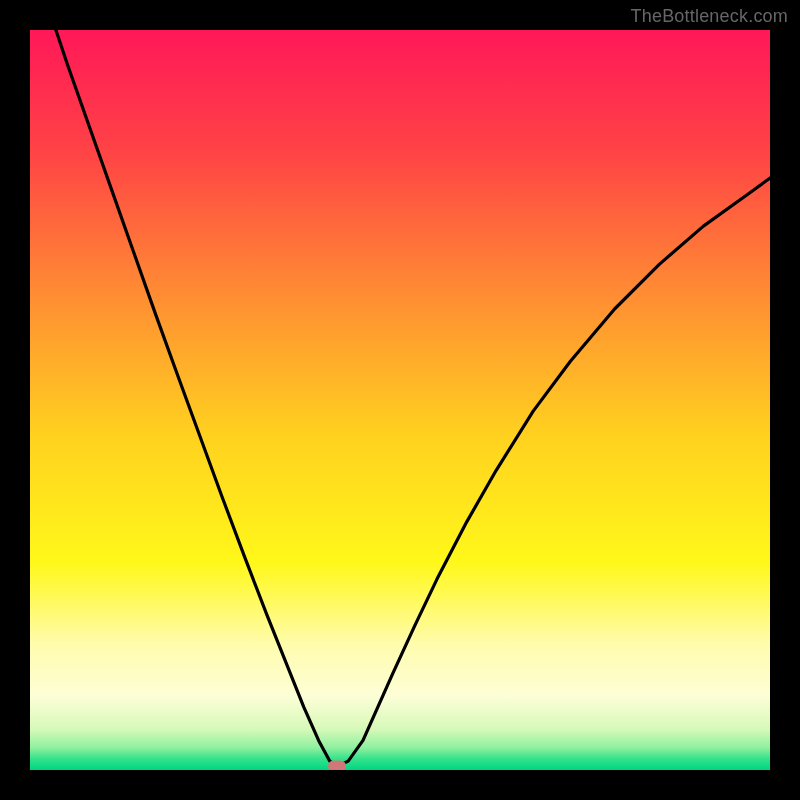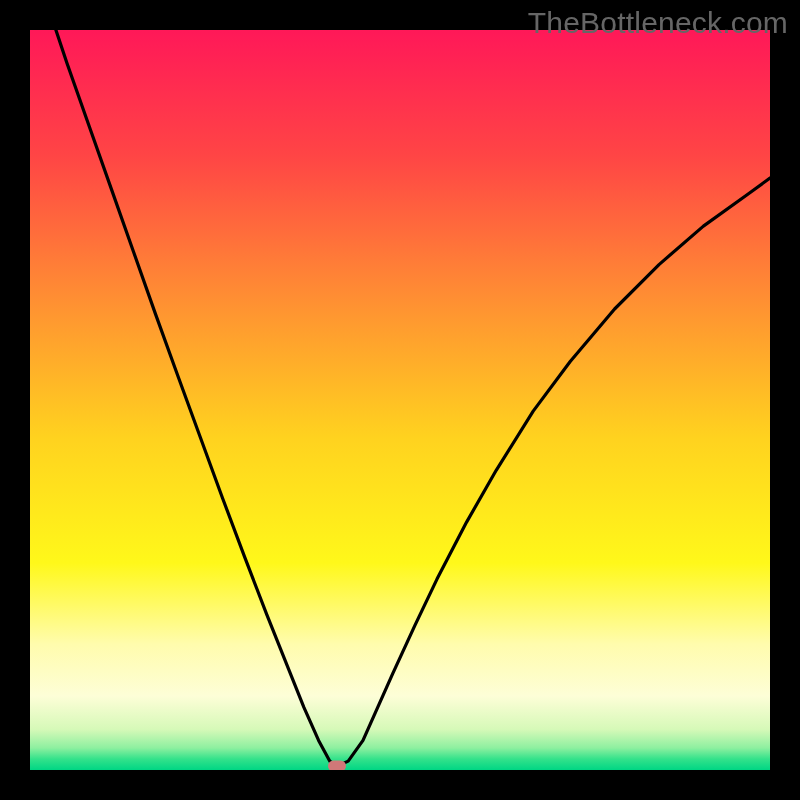--- a/index.html
+++ b/index.html
@@ -9,21 +9,21 @@
     width: 800px;
     height: 800px;
     position: relative;
     font-family: Arial, Helvetica, sans-serif;
   }
   .watermark {
     position: absolute;
     top: 6px;
     right: 12px;
     color: #666;
-    font-size: 30px;
+    font-size: 18px;
     font-weight: 400;
     letter-spacing: 0.2px;
     z-index: 3;
   }
   .plot-area {
     position: absolute;
     left: 30px;
     top: 30px;
     width: 740px;
     height: 740px;

